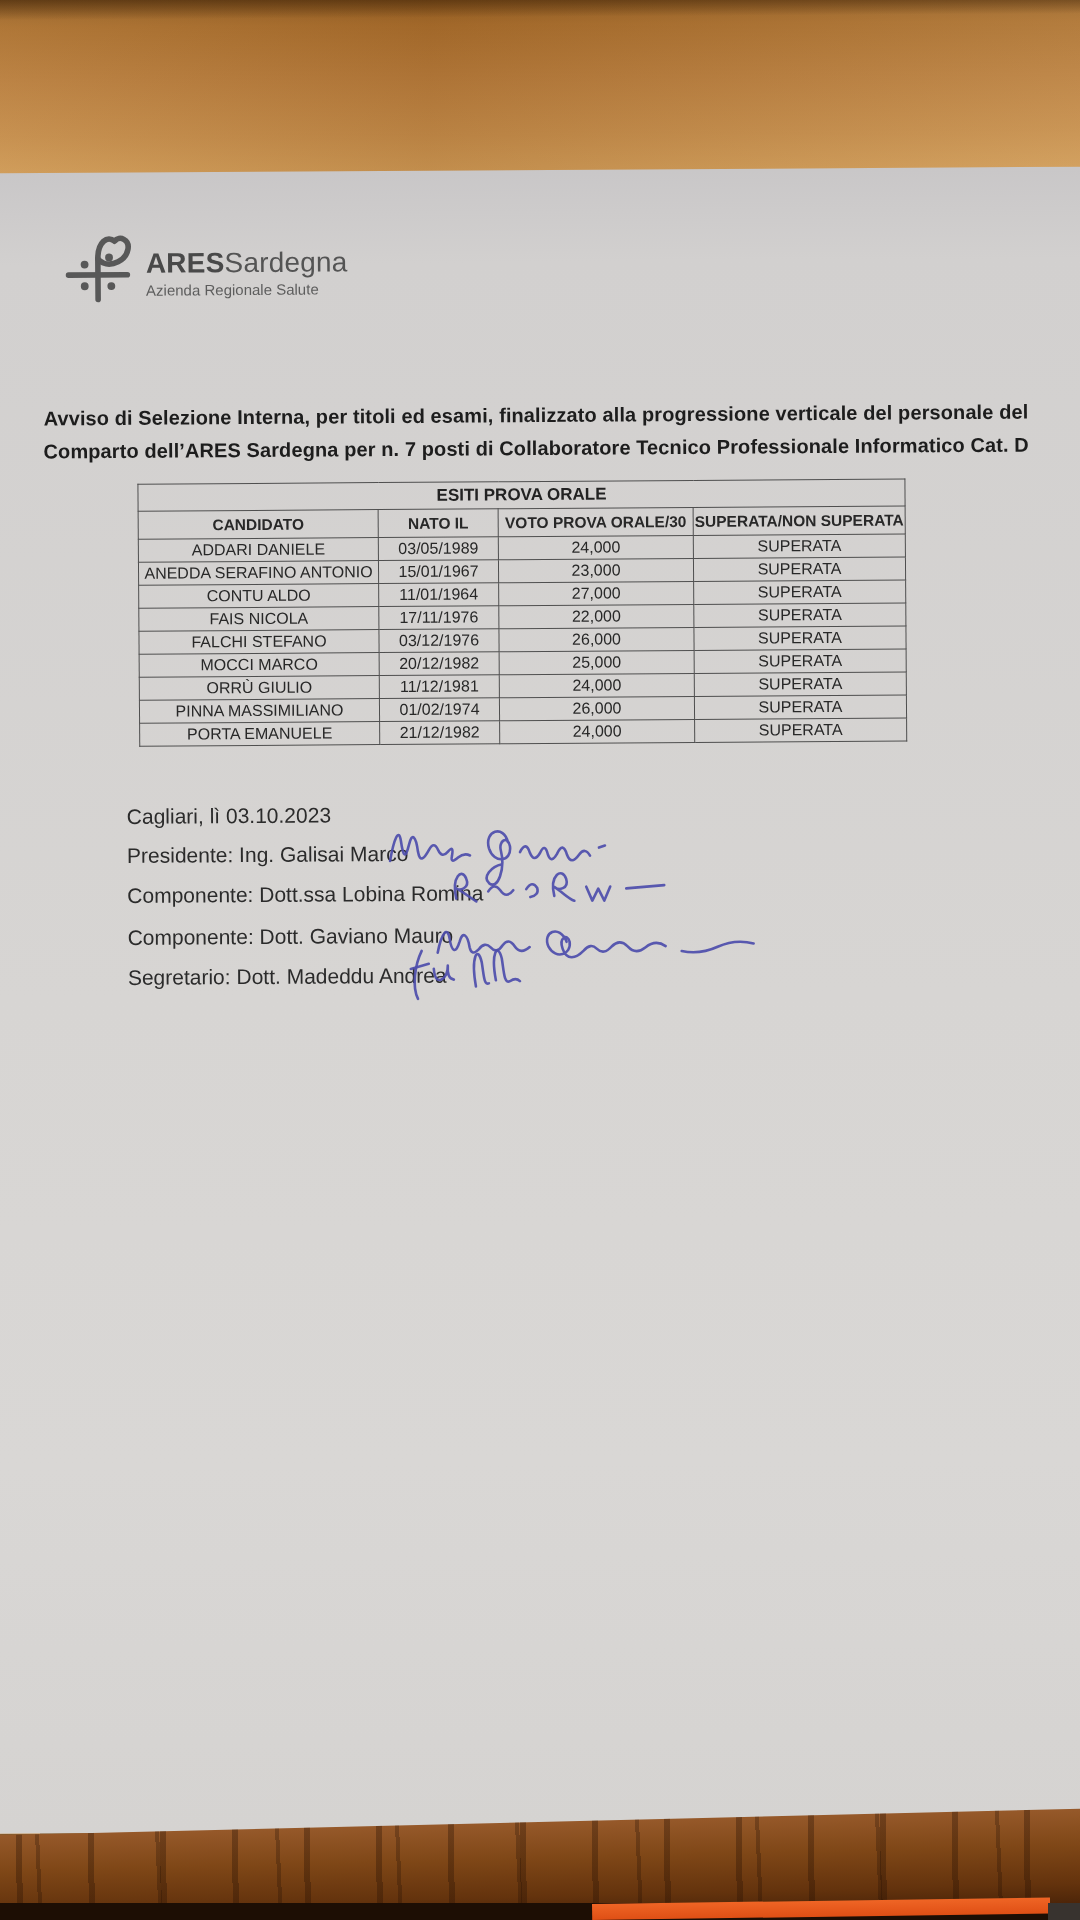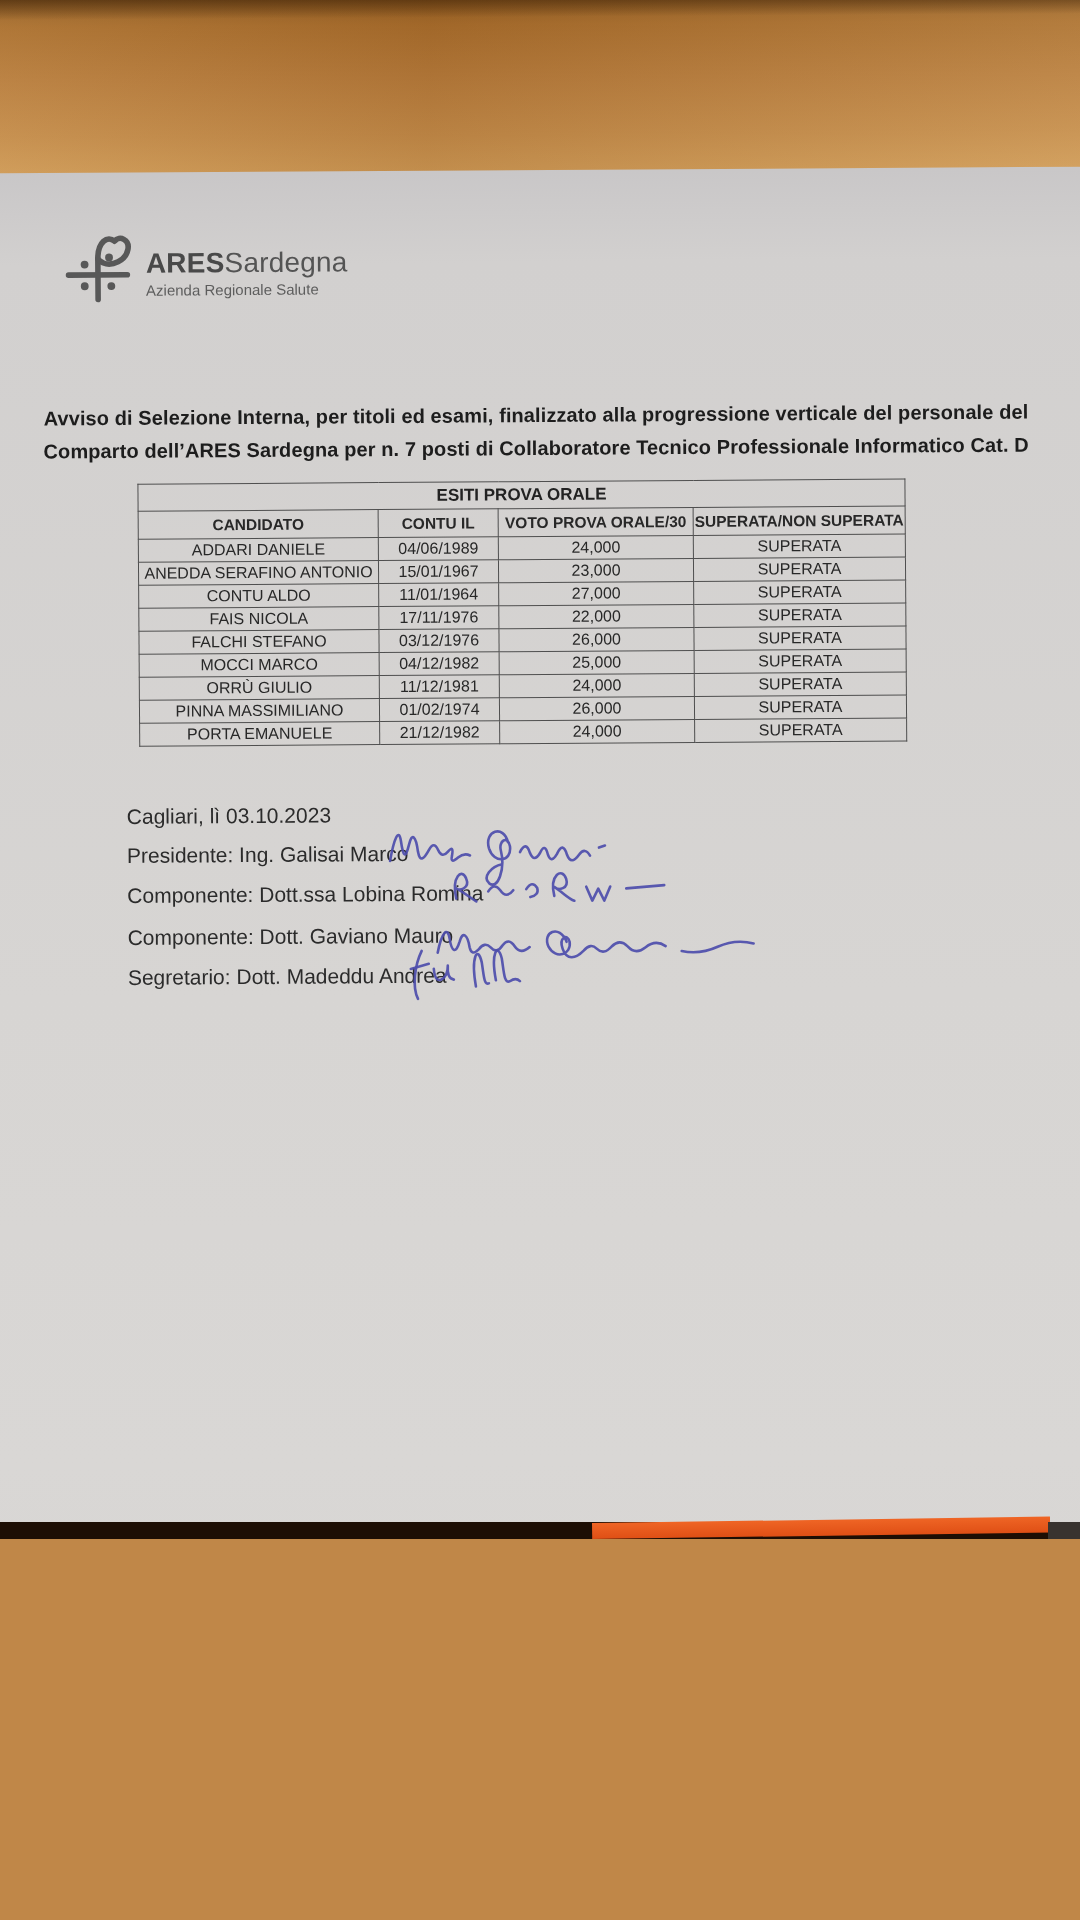--- a/index.html
+++ b/index.html
@@ -1,21 +1,21 @@
 <!DOCTYPE html>
 <html><head>
 <meta charset="utf-8">
 <style>
   html,body { margin:0; padding:0; }
   body {
     width:1080px; height:1920px; overflow:hidden;
     background:#c08748;
     font-family:"Liberation Sans", sans-serif;
   }
-  .scene { position:relative; width:1080px; height:1539px; overflow:hidden; }
+  .scene { position:relative; width:1080px; height:1920px; overflow:hidden; }
 
   
   .paper {
     position:absolute; left:-14px; right:-14px; top:162px; height:1668px;
     transform:rotate(-0.4deg);
     background:linear-gradient(180deg,#c8c6c7 0%,#d2d0cf 6%,#d7d5d3 50%,#d9d7d5 78%,#d5d3d1 100%);
     box-shadow:0 -3px 8px rgba(70,40,8,0.35), 0 4px 10px rgba(40,20,4,0.45);
     z-index:1;
   }
   .paper-inner { position:absolute; left:14px; right:14px; top:0; bottom:0; }
@@ -135,29 +135,29 @@
             <col style="width:120px">
             <col style="width:195px">
             <col style="width:212px">
         </colgroup>
         <thead>
           <tr>
             <th class="caption" colspan="4">ESITI PROVA ORALE</th>
           </tr>
           <tr class="cols">
             <th>CANDIDATO</th>
-            <th>CONTU IL</th>
+            <th>NATO IL</th>
             <th>VOTO PROVA ORALE/30</th>
             <th>SUPERATA/NON SUPERATA</th>
           </tr>
         </thead>
         <tbody>
         <tr>
           <td>ADDARI DANIELE</td>
-          <td>04/06/1989</td>
+          <td>03/05/1989</td>
           <td>24,000</td>
           <td>SUPERATA</td>
         </tr>
 
         <tr>
           <td>ANEDDA SERAFINO ANTONIO</td>
           <td>15/01/1967</td>
           <td>23,000</td>
           <td>SUPERATA</td>
         </tr>
@@ -178,21 +178,21 @@
 
         <tr>
           <td>FALCHI STEFANO</td>
           <td>03/12/1976</td>
           <td>26,000</td>
           <td>SUPERATA</td>
         </tr>
 
         <tr>
           <td>MOCCI MARCO</td>
-          <td>04/12/1982</td>
+          <td>20/12/1982</td>
           <td>25,000</td>
           <td>SUPERATA</td>
         </tr>
 
         <tr>
           <td>ORRÙ GIULIO</td>
           <td>11/12/1981</td>
           <td>24,000</td>
           <td>SUPERATA</td>
         </tr>

